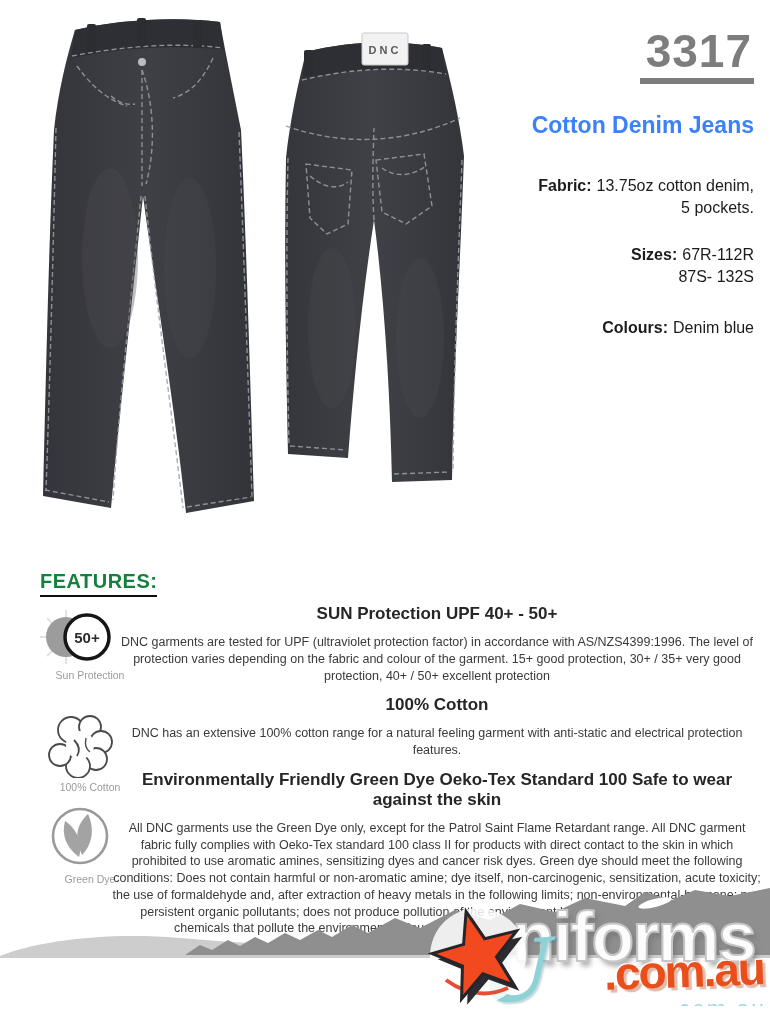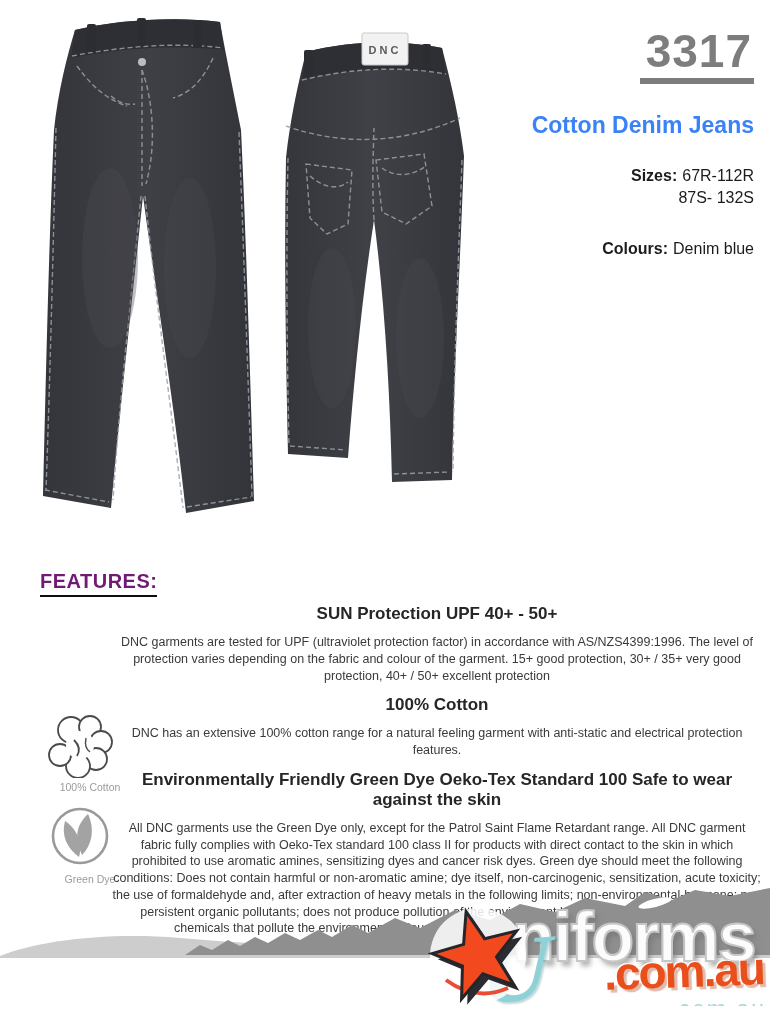--- a/index.html
+++ b/index.html
@@ -15,21 +15,21 @@
   .product-code{display:inline-block;font-size:46px;font-weight:bold;color:#7d7d7d;
                 line-height:1;border-bottom:6px solid #7d7d7d;padding:0 2px 4px 6px;letter-spacing:1px;}
   .product-name{margin-top:28px;font-size:23px;font-weight:bold;color:#3b82f6;}
   .spec{margin-top:36px;font-size:16px;color:#1c1c1c;line-height:1.35;}
   .spec.sizes{margin-top:26px;}
   .spec.colours{margin-top:30px;text-align:right;}
   .spec .lbl{font-weight:bold;margin-right:5px;}
 
   
   .features-heading{position:absolute;left:40px;top:570px;font-size:20px;font-weight:bold;
-                    color:#701a75;border-bottom:2.5px solid #0d0d0d;padding-bottom:2px;letter-spacing:.5px;}
+                    color:#15803d;border-bottom:2.5px solid #0d0d0d;padding-bottom:2px;letter-spacing:.5px;}
   .features-text{position:absolute;left:112px;top:604px;width:650px;text-align:center;}
   .ft-title{font-size:17px;font-weight:bold;color:#262626;margin:0 0 10px;}
   .ft-body{font-size:12.5px;color:#3a3a3a;line-height:1.34;margin:0 0 11px;}
 
   .feat-icon{position:absolute;left:38px;width:104px;text-align:center;}
   .feat-icon .cap{display:block;font-size:10.5px;color:#9b9b9b;margin-top:3px;}
   .icon-sun{top:608px;}
   .icon-cotton{top:712px;}
   .icon-green{top:806px;}
 
@@ -122,31 +122,52 @@
       <rect x="90" y="5" width="46" height="32" rx="2" fill="#f2f2f2" stroke="#c9c9c9"></rect>
       <text x="113" y="26" text-anchor="middle" font-family="Liberation Sans, sans-serif" font-size="11" font-weight="bold" letter-spacing="3" fill="#5a5a5a">DNC</text>
     </g>
     <ellipse cx="60" cy="300" rx="24" ry="80" fill="#4a4b51" opacity="0.3"></ellipse>
     <ellipse cx="148" cy="310" rx="24" ry="80" fill="#4a4b51" opacity="0.3"></ellipse>
   </svg>
 
   <div class="product-info">
     <div class="product-code">3317</div>
     <div class="product-name">Cotton Denim Jeans</div>
+    <div class="spec">
+      <span class="lbl">Fabric:</span><span>13.75oz cotton denim,</span><br>
+      <span>5 pockets.</span>
+    </div>
     <div class="spec sizes">
       <span class="lbl">Sizes:</span><span>67R-112R</span><br>
       <span>87S- 132S</span>
     </div>
     <div class="spec colours">
       <span class="lbl">Colours:</span><span>Denim blue</span>
     </div>
   </div>
 
   <div class="features-heading">FEATURES:</div>
 
+  <div class="feat-icon icon-sun">
+    <svg width="84" height="58" viewBox="0 0 84 58">
+      <g stroke="#e2e2e2" stroke-width="2">
+        <line x1="28" y1="2" x2="28" y2="10"></line>
+          <line x1="28" y1="48" x2="28" y2="56"></line>
+        <line x1="2" y1="29" x2="10" y2="29"></line>
+          <line x1="9" y1="10" x2="15" y2="16"></line>
+        <line x1="9" y1="48" x2="15" y2="42"></line>
+          <line x1="41" y1="6" x2="37" y2="13"></line>
+        <line x1="44" y1="52" x2="39" y2="45"></line>
+      </g>
+      <circle cx="28" cy="29" r="20" fill="#9c9c9c"></circle>
+      <circle cx="49" cy="29" r="22" fill="#ffffff" stroke="#161616" stroke-width="3.5"></circle>
+      <text x="49" y="35" text-anchor="middle" font-family="Liberation Sans, sans-serif" font-size="15" font-weight="bold" fill="#2b2b2b">50+</text>
+    </svg>
+    <span class="cap">Sun Protection</span>
+  </div>
 
   <div class="feat-icon icon-cotton">
     <svg width="84" height="66" viewBox="0 0 84 66">
       <g fill="#ffffff" stroke="#4a4a4a" stroke-width="1.8">
         <circle cx="33" cy="18" r="13"></circle>
           <circle cx="52" cy="15" r="11"></circle>
         <circle cx="63" cy="30" r="11"></circle>
           <circle cx="58" cy="47" r="11"></circle>
         <circle cx="40" cy="54" r="12"></circle>
           <circle cx="22" cy="43" r="11"></circle>

